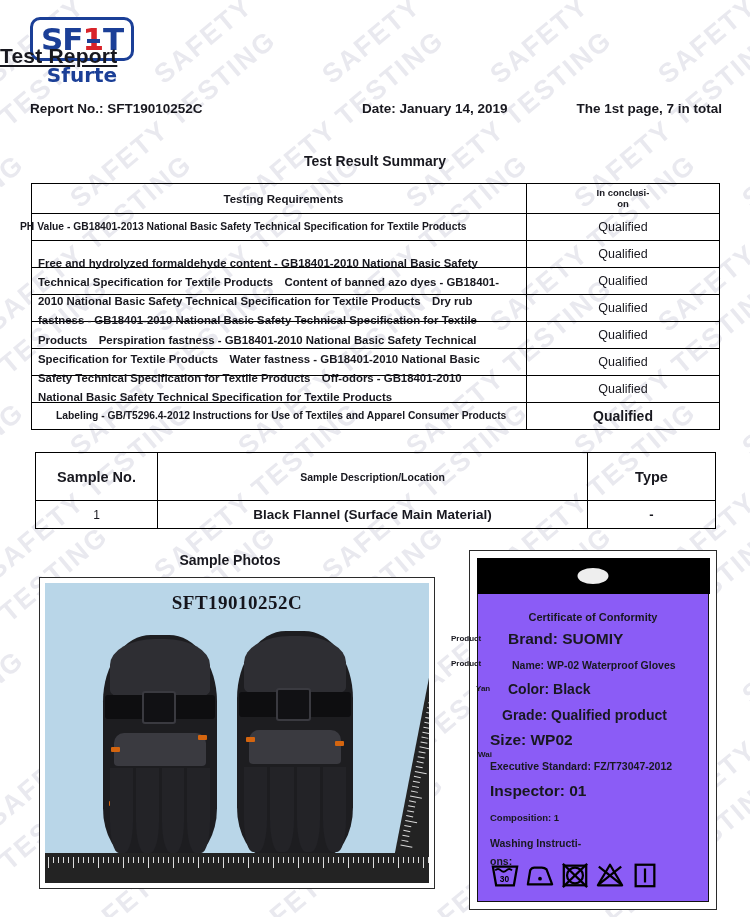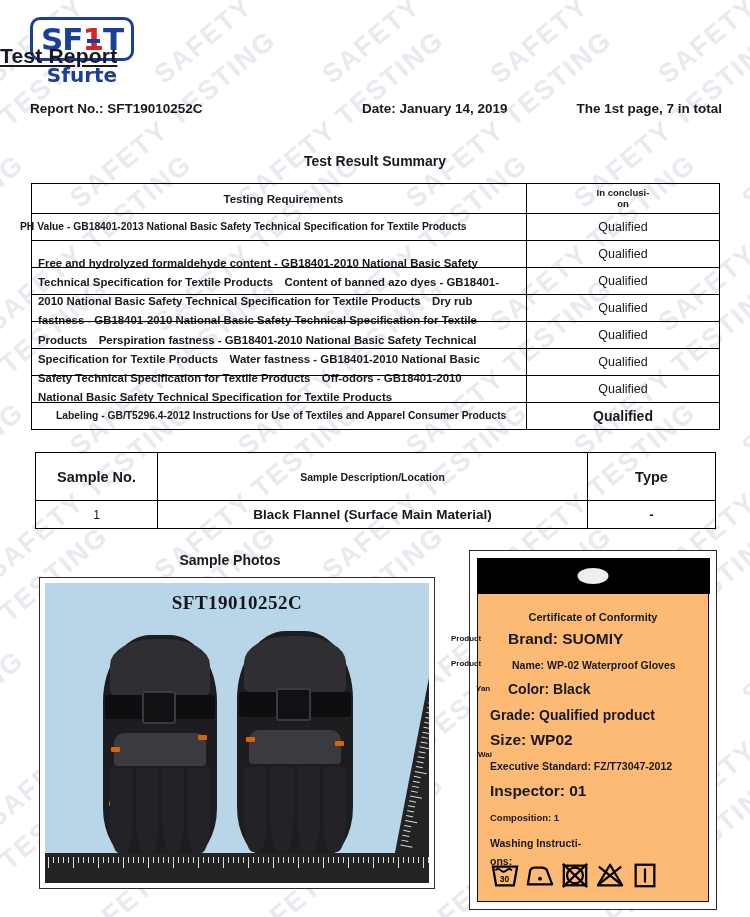--- a/index.html
+++ b/index.html
@@ -295,21 +295,21 @@
     position: absolute;
     left: 469px; top: 550px;
     width: 248px; height: 360px;
     border: 1.5px solid #2b2b2b;
     background: #ffffff;
     padding: 7px;
   }
   #cert-tag {
     width: 100%; height: 100%;
     border: 1.5px solid #111;
-    background: #fdba74;
+    background: #8b5cf6;
     position: relative;
     overflow: visible;
   }
   #cert-blackbar {
     height: 36px;
     background: #000000;
     position: relative;
     margin: -1.5px -1.5px 0 -1.5px;
   }
   #cert-hole {
@@ -678,21 +678,21 @@
         <span class="cert-val v-md" style="margin-left:26px;">Name: WP-02 Waterproof Gloves</span>
       </div>
 
       <div class="cert-line">
         <span class="cert-pre" style="left:-2px;">Yan</span>
         <span class="cert-val v-lg" style="margin-left:22px;">Color: Black</span>
       </div>
 
       <div class="cert-line">
         <span class="cert-pre" style="left:0px;margin-top:40px;">Wai</span>
-        <span class="cert-val v-lg" style="margin-left:4px;">Grade: Qualified product</span>
+        <span class="cert-val v-lg" style="margin-left:16px;">Grade: Qualified product</span>
       </div>
 
       <div class="cert-line">
         <span class="cert-val v-xl" style="margin-left:4px;">Size: WP02</span>
       </div>
 
       <div class="cert-line">
         <span class="cert-val v-md" style="margin-left:4px;">Executive Standard: FZ/T73047-2012</span>
       </div>
 

